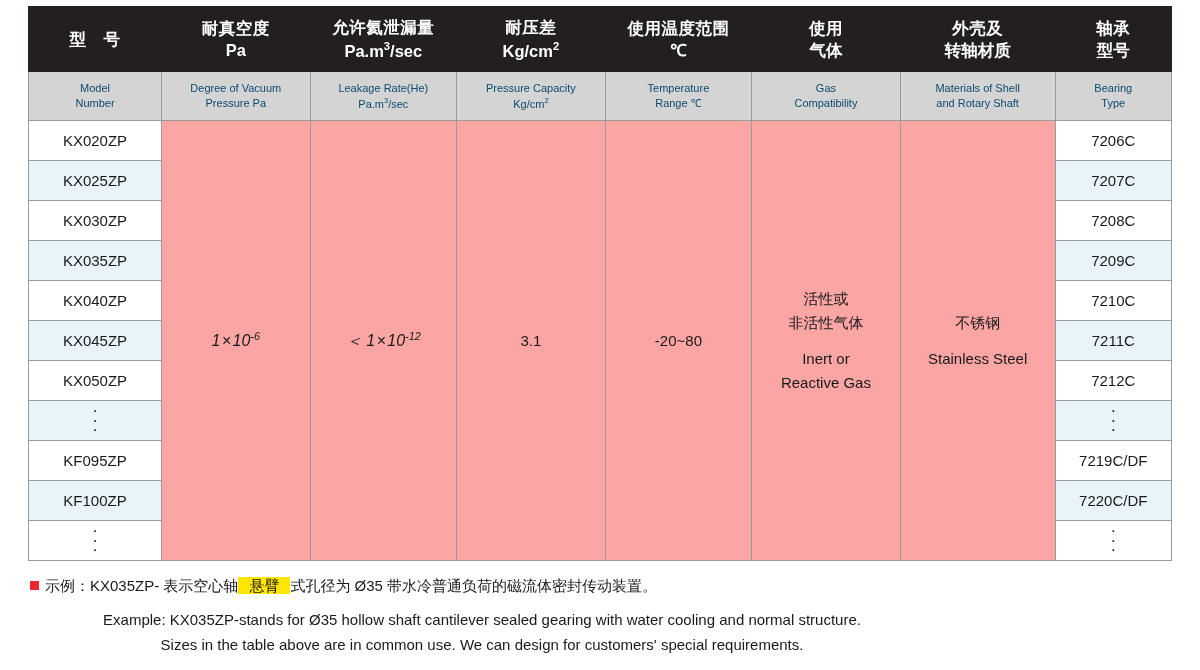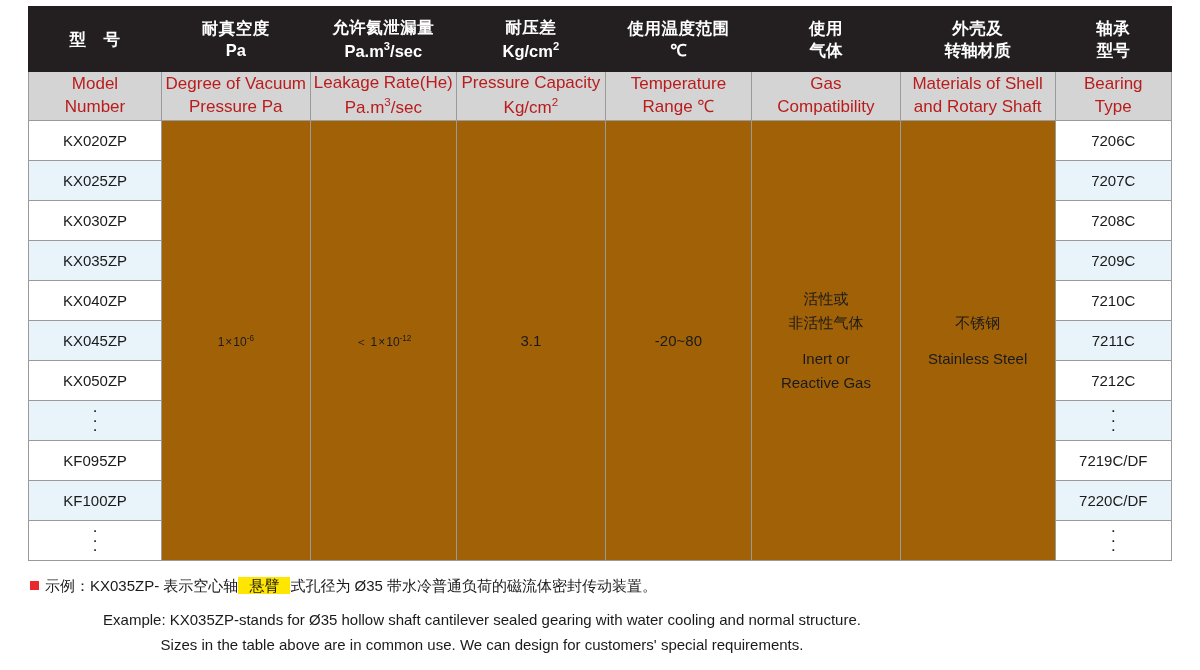--- a/index.html
+++ b/index.html
@@ -45,22 +45,22 @@
     border-color: #231f20;
     letter-spacing: 0.5px;
   }
   tr.hdr-main th .l2 {
     font-weight: bold;
     letter-spacing: 0;
   }
   
   tr.hdr-sub td {
     background: #d4d4d4;
-    color: #b91c1c;
-    font-size: 17px;
+    color: #0c4a6e;
+    font-size: 11px;
     line-height: 1.35;
     height: 48px;
   }
   tr.hdr-sub td.model-sub {
     background: #d4d4d4;
   }
   
   tr.body-row td {
     height: 39px;
     font-size: 15px;
@@ -84,26 +84,27 @@
     letter-spacing: 0;
     line-height: 0.7;
   }
   .vdots {
     display: block;
     font-size: 17px;
     line-height: 0.55;
     letter-spacing: 0;
   }
   td.merged {
-    background: #a16207;
+    background: #fca5a5;
     font-size: 15.5px;
     line-height: 1.6;
   }
   td.merged .big {
-    font-size: 12px;
+    font-size: 16px;
+    font-style: italic;
   }
   sup {
     font-size: 0.68em;
     vertical-align: super;
   }
   .notes {
     margin-top: 13px;
     font-size: 15px;
     line-height: 1.62;
     color: #1a1a1a;

